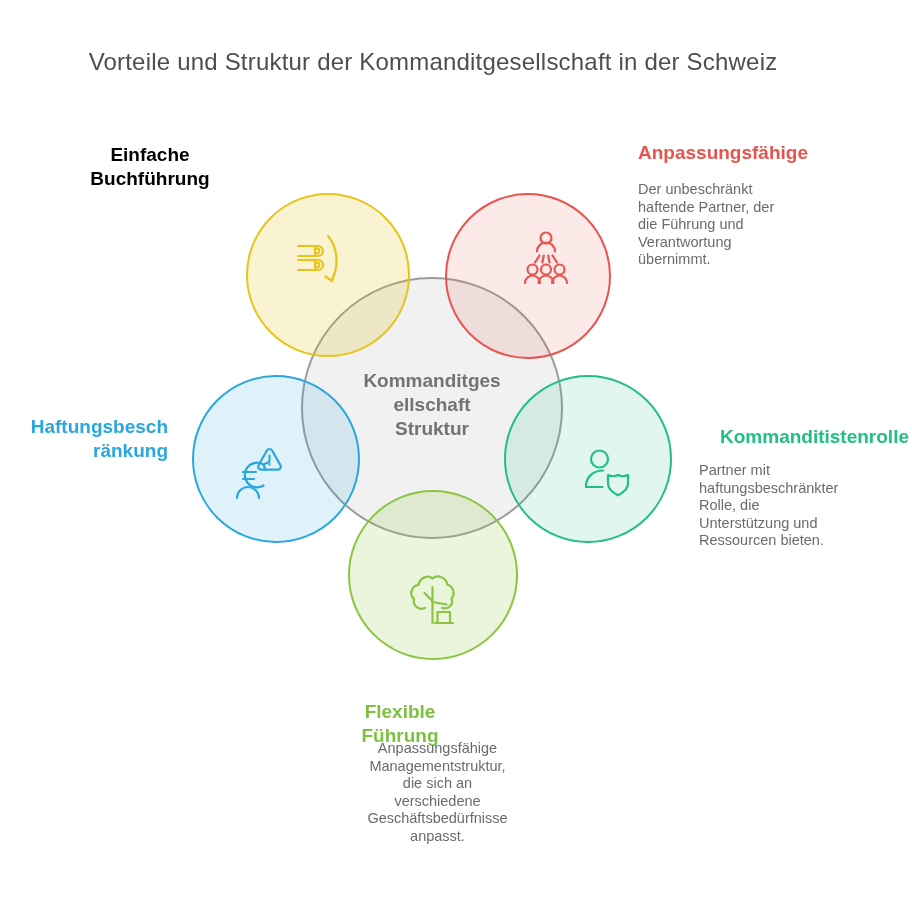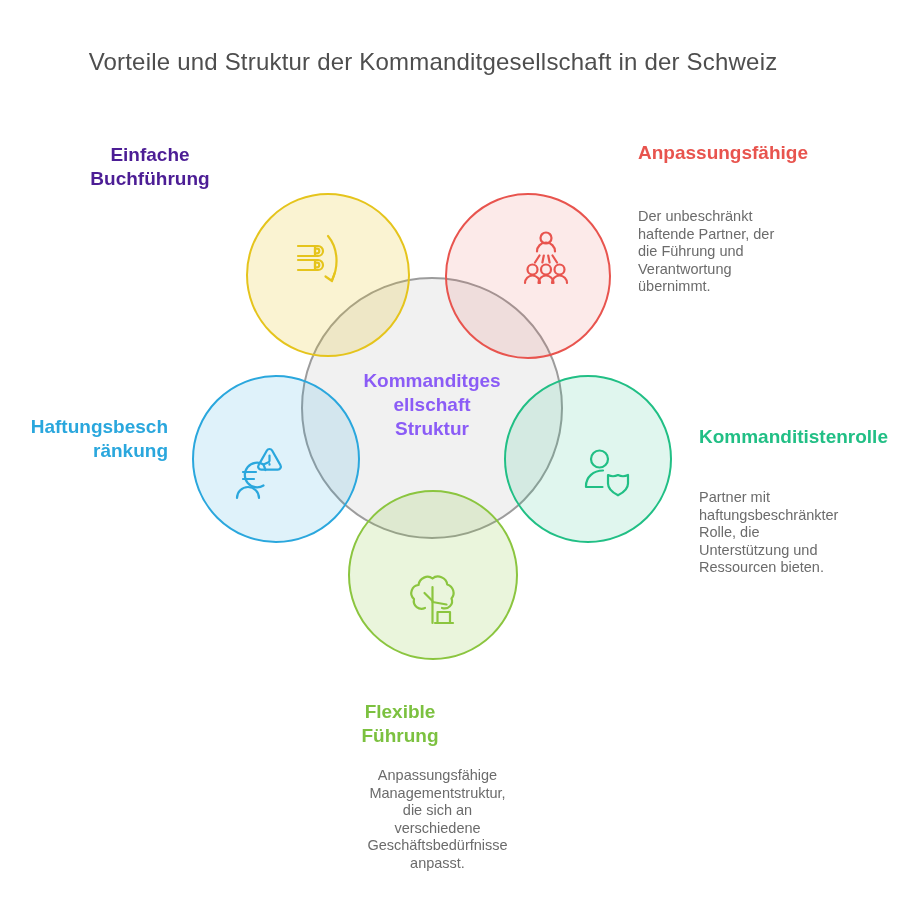--- a/index.html
+++ b/index.html
@@ -5,30 +5,30 @@
   html,body{margin:0;padding:0;background:#ffffff;}
   body{width:912px;height:900px;overflow:hidden;font-family:"Liberation Sans",sans-serif;}
   .canvas{position:relative;width:912px;height:900px;background:#ffffff;}
   svg.diagram{position:absolute;left:0;top:0;}
   circle.node-circle{stroke-width:2;}
   circle.center-circle{stroke-width:2;}
   g.icon{fill:none;stroke-width:2.2;stroke-linecap:round;stroke-linejoin:round;}
   .title{position:absolute;left:0;top:48px;width:866px;text-align:center;
          font-size:24px;letter-spacing:.2px;color:#4e4e4e;white-space:pre-line;}
   .heading{position:absolute;font-weight:bold;font-size:19px;line-height:24px;white-space:pre-line;}
-  .desc{position:absolute;font-size:14.5px;line-height:17.5px;color:#6b6b6b;white-space:pre-line;margin-top:27px;}
+  .desc{position:absolute;font-size:14.5px;line-height:17.5px;color:#6b6b6b;white-space:pre-line;}
   .center-label{position:absolute;left:332px;top:369px;width:200px;text-align:center;
                 font-size:19px;font-weight:bold;line-height:24px;color:#9c9c9c;white-space:pre-line;}
   #h-buchfuehrung{left:60px;top:143px;width:180px;text-align:center;}
   #d-buchfuehrung{left:60px;top:203px;width:180px;text-align:right;}
   #h-komplementaer{left:638px;top:141px;width:220px;text-align:left;}
   #d-komplementaer{left:638px;top:181px;width:210px;text-align:left;}
   #h-haftung{left:12px;top:415px;width:156px;text-align:right;}
   #d-haftung{left:12px;top:474px;width:148px;text-align:right;}
-  #h-kommanditist{left:699px;top:425px;width:210px;text-align:left;}
+  #h-kommanditist{left:699px;top:425px;width:210px;text-align:right;}
   #d-kommanditist{left:699px;top:462px;width:195px;text-align:left;}
   #h-flexibel{left:330px;top:683px;width:140px;text-align:center;margin-top:17px;}
   #d-flexibel{left:340px;top:740px;width:195px;text-align:center;}
 </style>
 </head>
 <body>
 
 <div class="canvas">
 
   <svg class="diagram" width="912" height="900" viewBox="0 0 912 900">
@@ -81,25 +81,25 @@
       <path d="M-8 8 C-14 10.5 -20.5 6 -19 -1 C-24.5 -6 -21 -14.5 -14.5 -15 C-13.5 -22 -5.5 -25.5 -0.5 -21.5 C4.5 -26 13.5 -22.5 14.2 -15.5 C20.5 -13.5 22.5 -6 18.5 -1.5 C21 4.5 15 10 9 8"></path>
       <path d="M-0.5 -13 V23"></path>
       <path d="M-0.5 1 L-8.5 -7 M-0.5 2 L13.5 4.5"></path>
       <path d="M4.5 23 V12 H17 V23"></path>
       <path d="M2 23 H20"></path>
     </g>
   </svg>
 
   <div class="title" style="color: rgb(78, 78, 78);">Vorteile und Struktur der Kommanditgesellschaft in der Schweiz</div>
 
-  <div class="center-label" style="color: #8b5cf6;">Kommanditges
+  <div class="center-label" style="color: #737373;">Kommanditges
 ellschaft
 Struktur</div>
 
-  <div class="heading" id="h-buchfuehrung" style="color: #4c1d95;">Einfache
+  <div class="heading" id="h-buchfuehrung" style="color: #000000;">Einfache
 Buchführung</div>
 
   <div class="heading" id="h-komplementaer" style="color: rgb(232, 84, 78);">Anpassungsfähige</div>
   <div class="desc" id="d-komplementaer" style="color: rgb(107, 107, 107);">Der unbeschränkt
 haftende Partner, der
 die Führung und
 Verantwortung
 übernimmt.</div>
 
   <div class="heading" id="h-haftung" style="color: rgb(42, 167, 221);">Haftungsbesch

